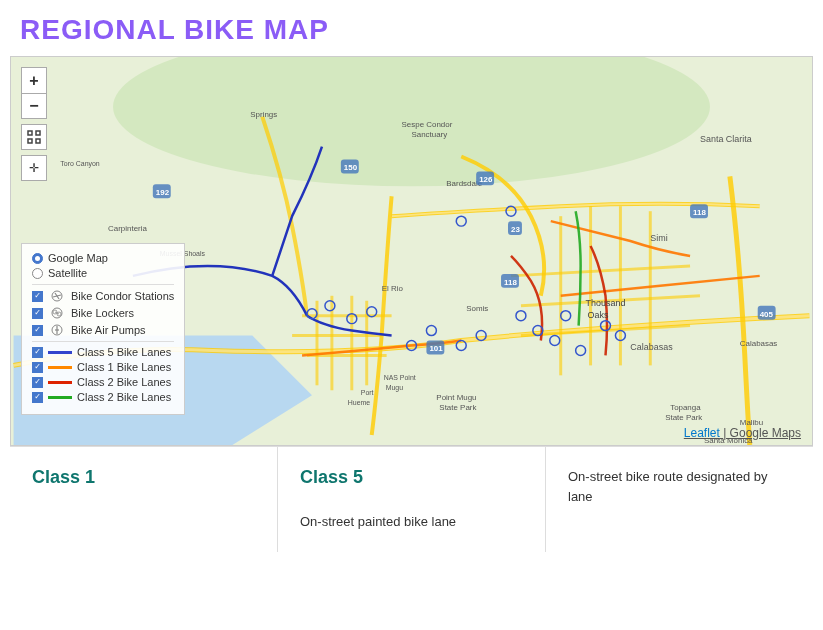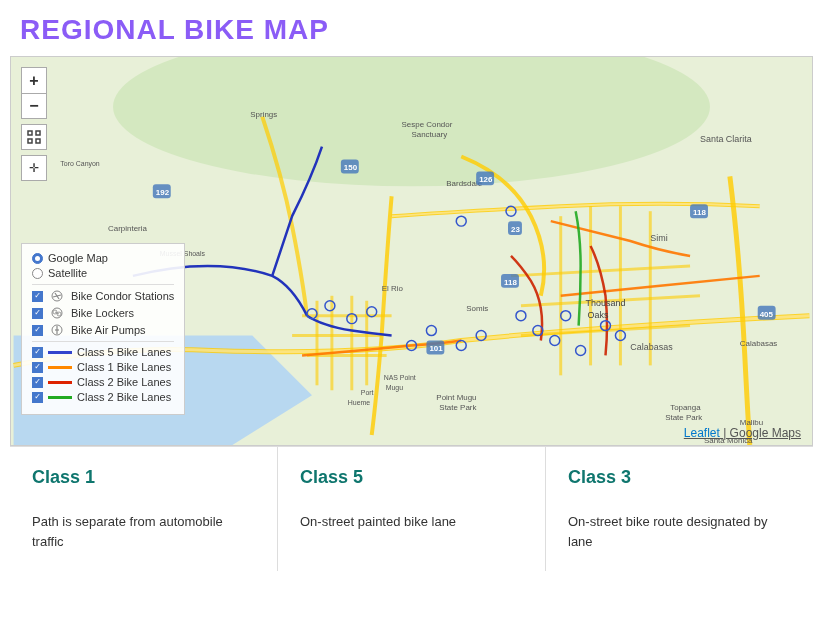--- a/index.html
+++ b/index.html
@@ -452,23 +452,21 @@
 
   <div class="map-credit">
     <span style="color:#0077cc;cursor:pointer;">Leaflet</span>
     <span>| Google Maps</span>
   </div>
 </div>
 
 <div class="info-panels">
   <div class="info-panel">
     <div class="panel-class">Class 1</div>
-    <div class="panel-desc">Path is separate from automobile traffic</div>
   </div>
   <div class="info-panel">
     <div class="panel-class">Class 5</div>
     <div class="panel-desc">On-street painted bike lane</div>
   </div>
   <div class="info-panel">
-    <div class="panel-class">Class 3</div>
     <div class="panel-desc">On-street bike route designated by lane</div>
   </div>
 </div>
 
 </body></html>

